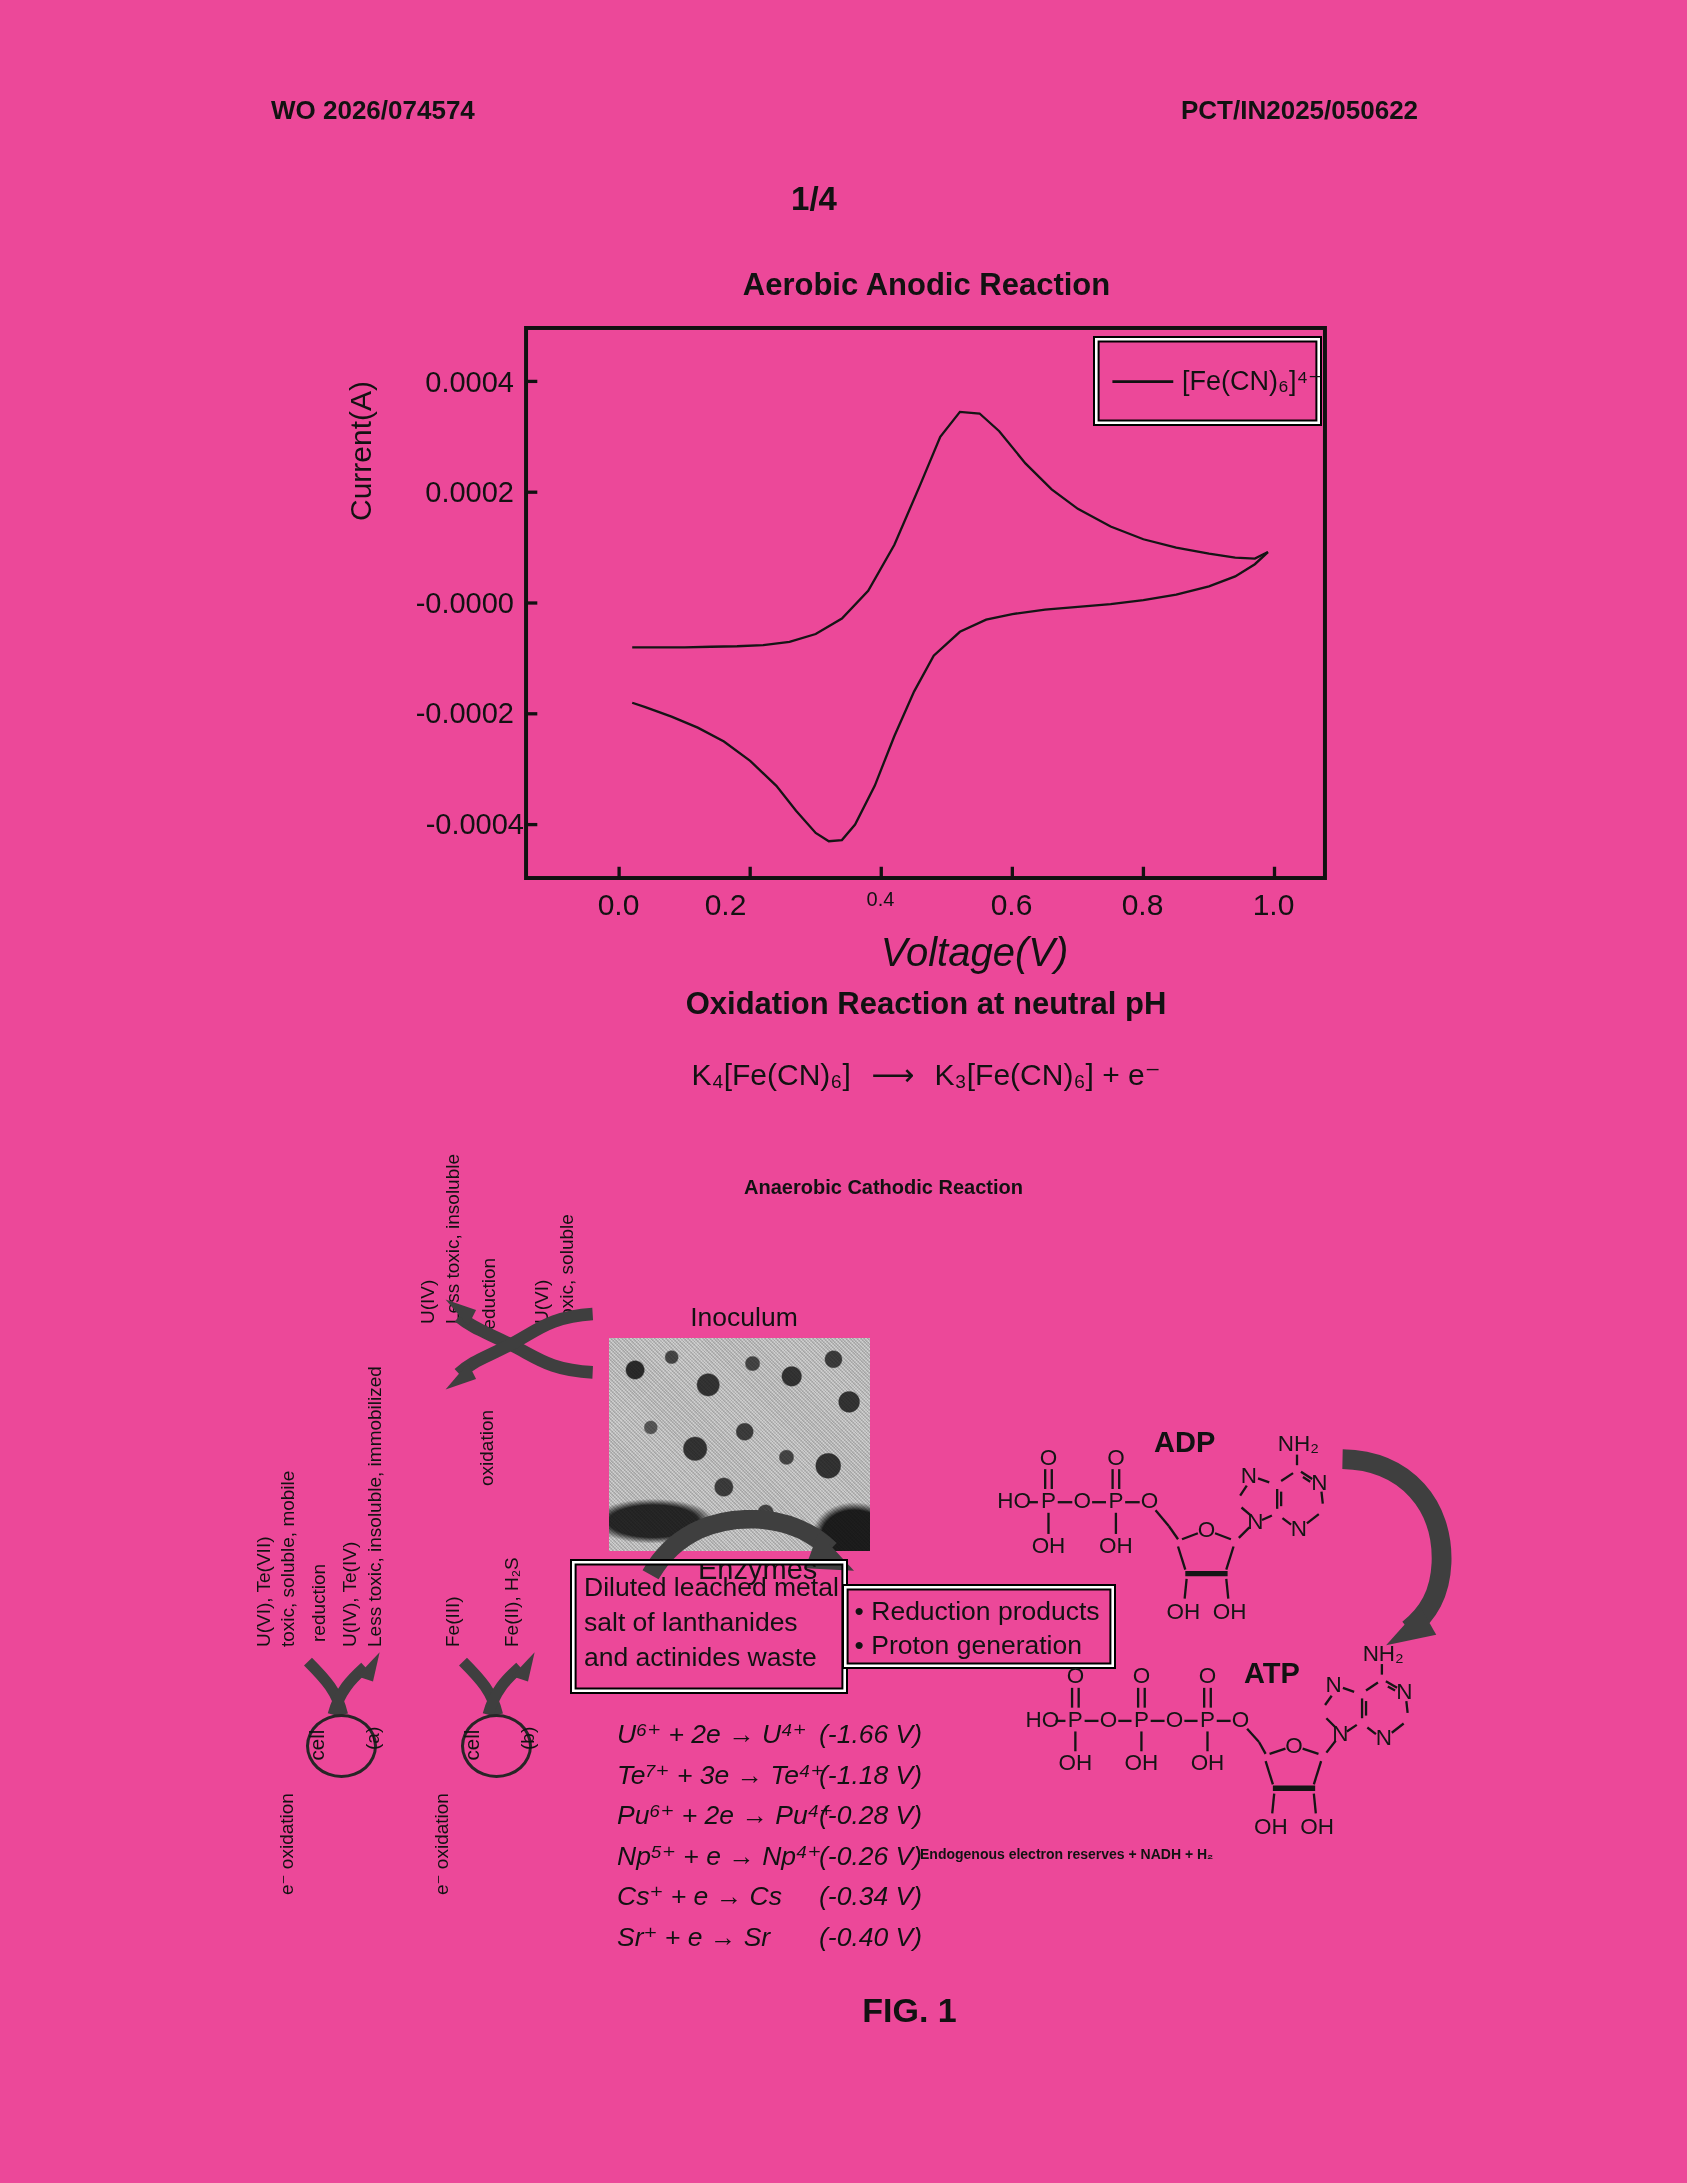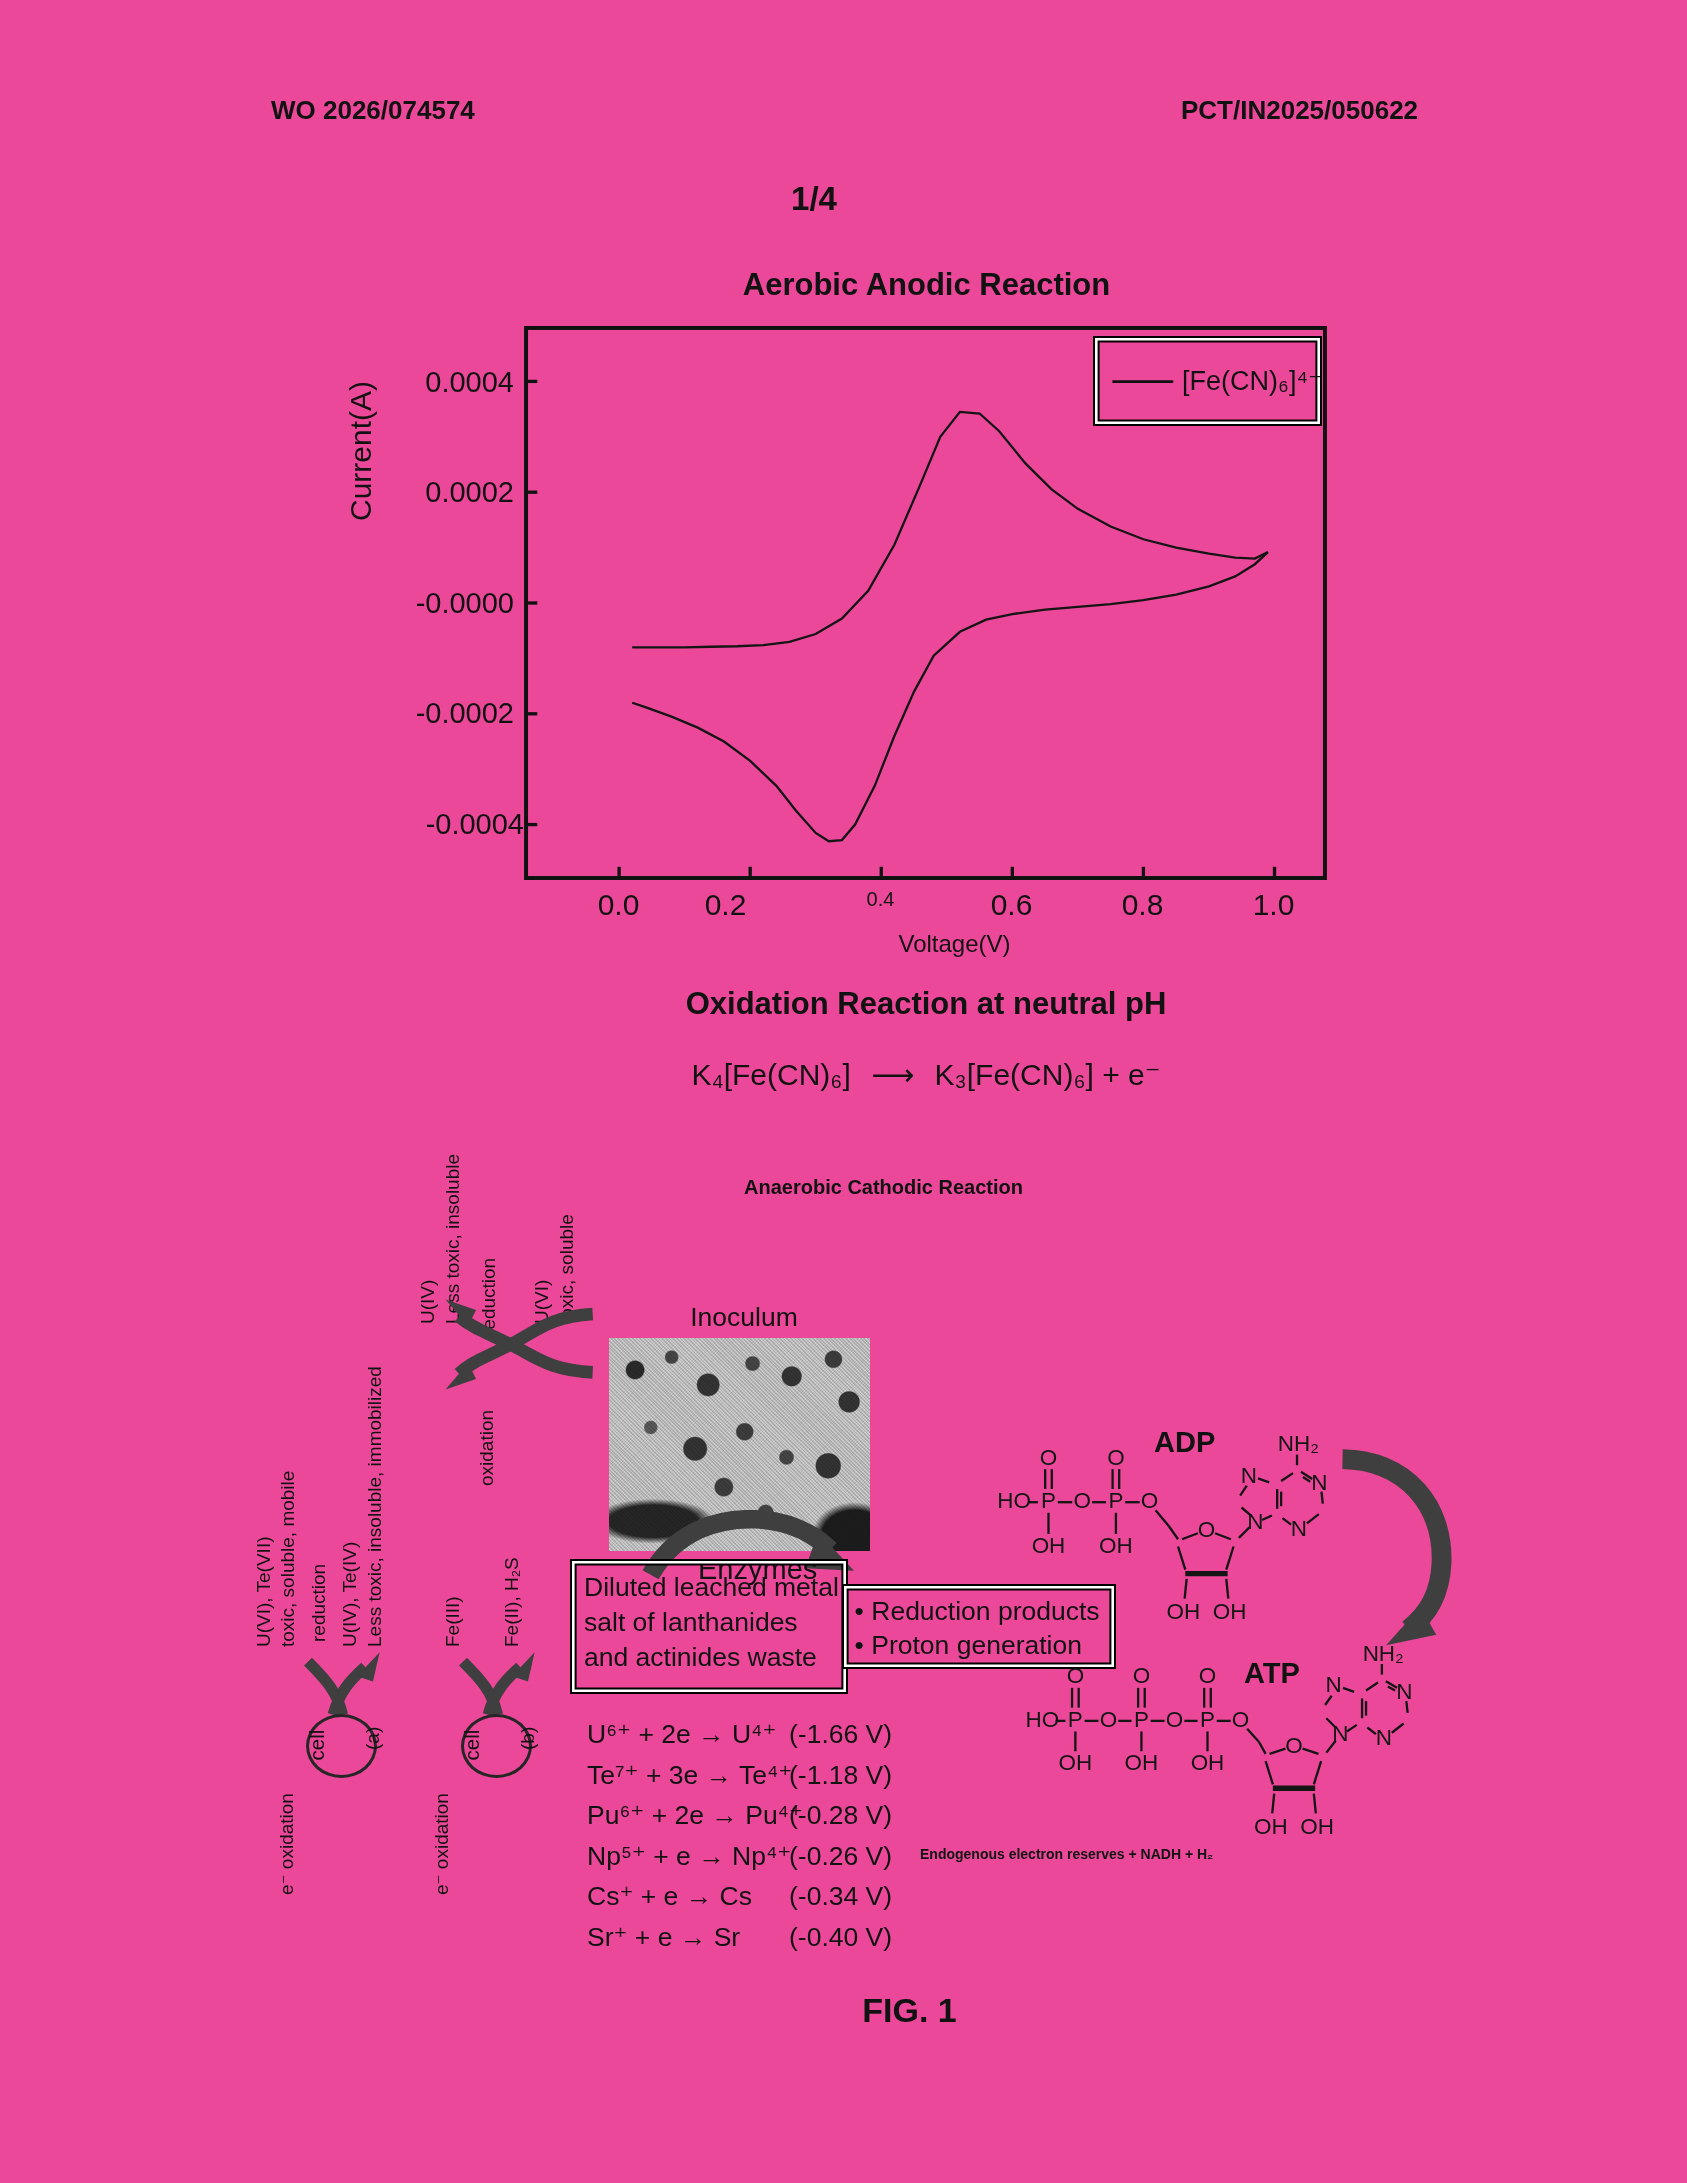--- a/index.html
+++ b/index.html
@@ -87,21 +87,21 @@
   <div class="abs tick r" style="left:402px;top:587px;width:112px;">-0.0000</div>
   <div class="abs tick r" style="left:402px;top:697px;width:112px;">-0.0002</div>
   <div class="abs tick r" style="left:412px;top:808px;width:112px;">-0.0004</div>
 
   <div class="abs tick c" style="left:579px;top:888px;width:79px;font-size:30px;">0.0</div>
   <div class="abs tick c" style="left:686px;top:888px;width:79px;font-size:30px;">0.2</div>
   <div class="abs tick c" style="left:841px;top:888px;width:79px;font-size:20px;">0.4</div>
   <div class="abs tick c" style="left:972px;top:888px;width:79px;font-size:30px;">0.6</div>
   <div class="abs tick c" style="left:1103px;top:888px;width:79px;font-size:30px;">0.8</div>
   <div class="abs tick c" style="left:1234px;top:888px;width:79px;font-size:30px;">1.0</div>
-  <div class="abs c" style="left:852px;top:930px;width:205px;font-size:24px;">Voltage(V)</div>
+  <div class="abs c" style="left:872px;top:930px;width:205px;font-size:40px;font-style:italic;">Voltage(V)</div>
 
   <div class="abs c nowrap" style="left:592px;top:1057px;width:668px;font-size:30px;">
     <span>K₄[Fe(CN)₆]</span>
     <span style="padding:0 12px;">⟶</span>
     <span>K₃[Fe(CN)₆] + e⁻</span>
   </div>
   <div class="abs b c" style="left:658px;top:986px;width:536px;font-size:31px;">Oxidation Reaction at neutral pH</div>
 
   <div class="abs b c" style="left:652px;top:1176px;width:463px;font-size:20px;">Anaerobic Cathodic Reaction</div>
 
@@ -164,21 +164,21 @@
     <div>
       <span>•</span>
       <span>Reduction products</span>
     </div>
     <div>
       <span>•</span>
       <span>Proton generation</span>
     </div>
   </div>
 
-  <div class="abs" style="left:587px;top:1718px;width:324px;">
+  <div class="abs" style="left:617px;top:1718px;width:324px;font-style:italic;">
     <div class="rxn">
         <span class="eq">U⁶⁺ + 2e → U⁴⁺</span>
         <span>(-1.66 V)</span>
       </div>
     <div class="rxn">
         <span class="eq">Te⁷⁺ + 3e → Te⁴⁺</span>
         <span>(-1.18 V)</span>
       </div>
     <div class="rxn">
         <span class="eq">Pu⁶⁺ + 2e → Pu⁴⁺</span>

